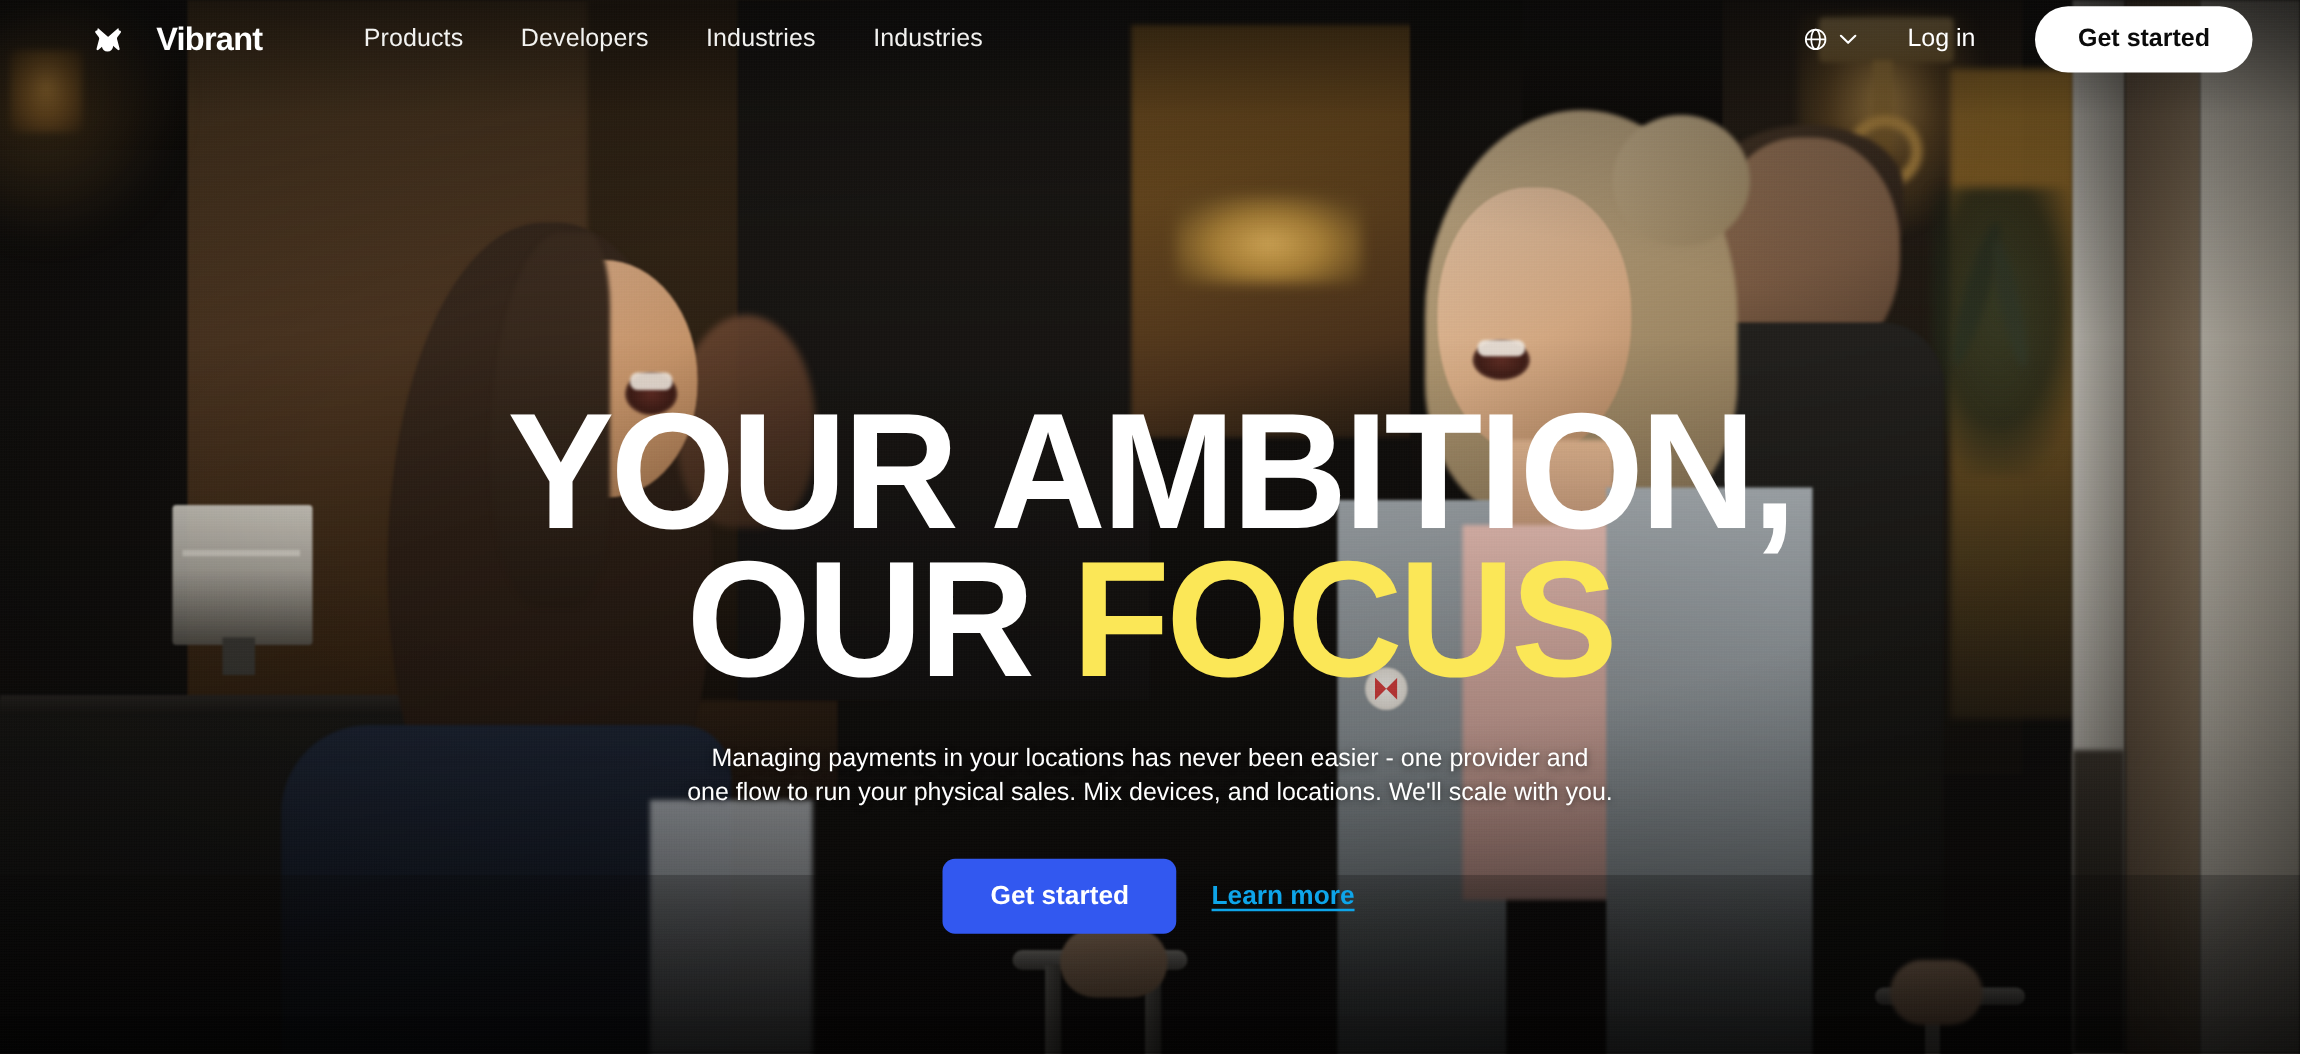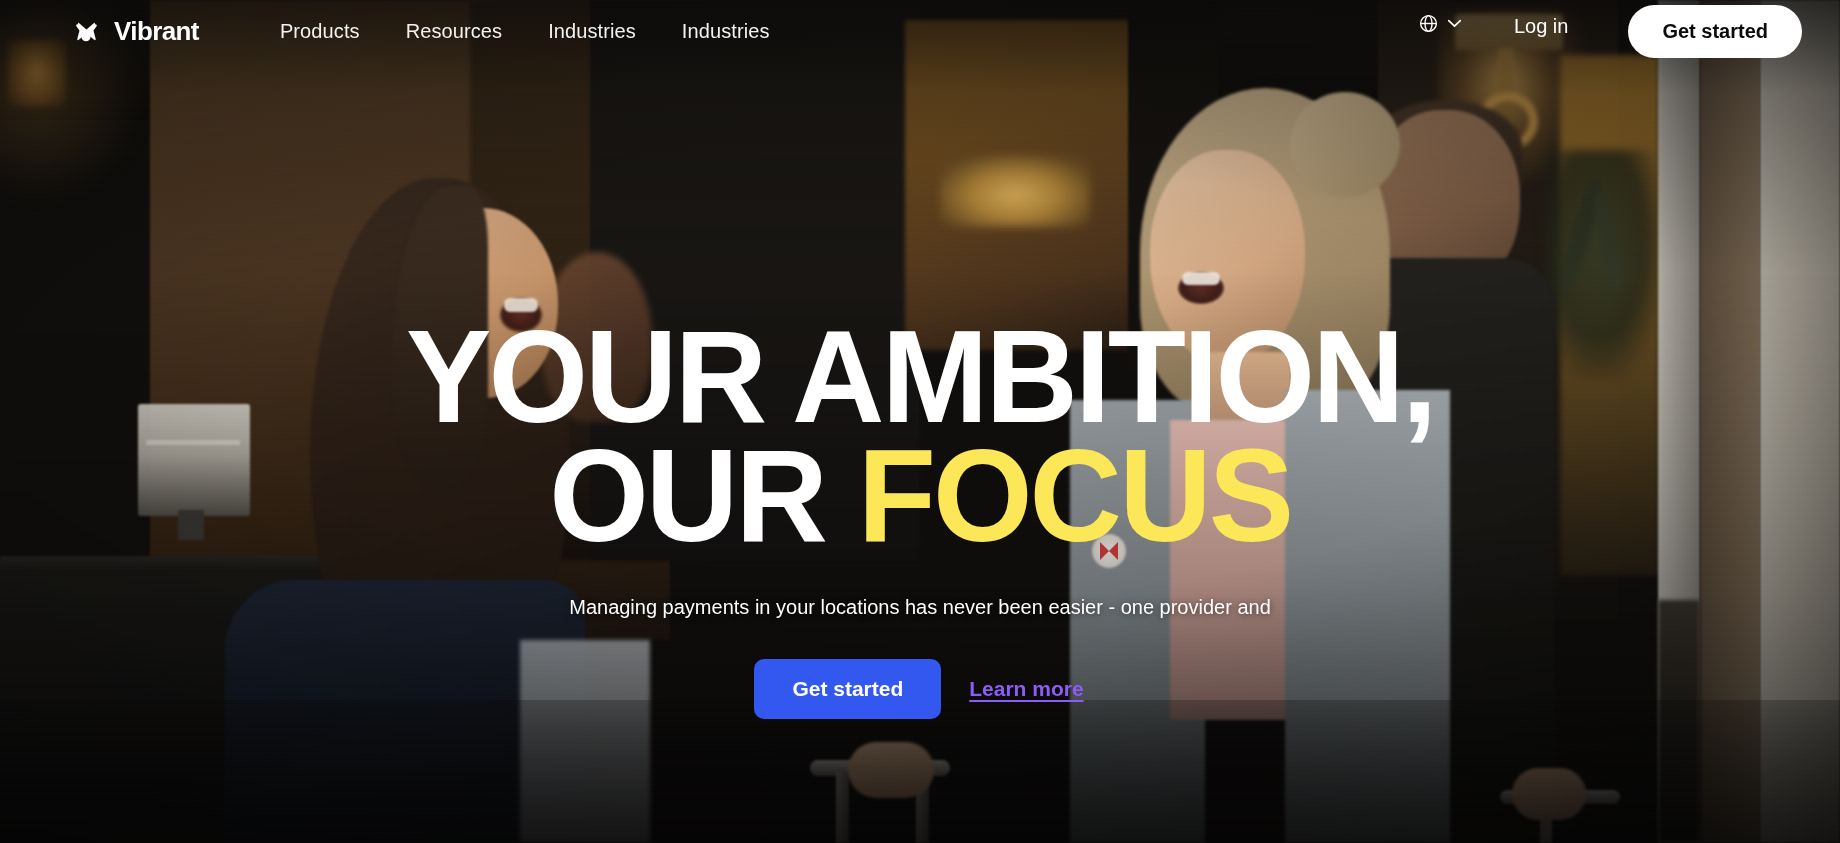--- a/index.html
+++ b/index.html
@@ -172,30 +172,30 @@
     pointer-events:none; }
   .grain{ position:absolute; inset:0; opacity:.16; pointer-events:none;
     background-image:
       repeating-linear-gradient(0deg, rgba(255,255,255,.05) 0 1px, rgba(0,0,0,.05) 1px 2px),
       repeating-linear-gradient(90deg, rgba(255,255,255,.035) 0 1px, rgba(0,0,0,.035) 1px 2px); }
 
   
   .header{ position:absolute; left:0; top:0; width:100%; height:62px;
     display:flex; align-items:center; padding:0 38px 0 72px; z-index:40; }
 
-  .brand{ display:flex; align-items:center; gap:14px; margin-right:58px; cursor:pointer; }
+  .brand{ display:flex; align-items:center; gap:25px; margin-right:58px; cursor:pointer; }
   .brand-mark{ width:28px; height:28px; display:block; }
   .brand-name{ color:#fff; font-size:26px; font-weight:700; letter-spacing:-.6px;
     font-family:"Liberation Sans", sans-serif; }
 
   .nav{ display:flex; align-items:center; gap:0; }
   .nav-item{ color:#f2f2f0; font-size:20px; line-height:1; padding:10px 23px;
     cursor:pointer; white-space:nowrap; letter-spacing:.1px; }
 
-  .header-right{ margin-left:auto; display:flex; align-items:flex-start; gap:12px; }
+  .header-right{ margin-left:auto; display:flex; align-items:center; gap:0; }
   .lang{ display:flex; align-items:center; gap:8px; padding:8px 14px; cursor:pointer; }
   .globe{ width:21px; height:21px; display:block; }
   .chev{ width:15px; height:9px; display:block; }
   .login{ color:#fff; font-size:20px; padding:10px 26px; cursor:pointer; white-space:nowrap; }
   .btn-get-top{ background:#fff; color:#0b0b0b; font-size:20px; font-weight:700;
     border:none; border-radius:28px; padding:15px 34px; cursor:pointer; white-space:nowrap;
     font-family:"Liberation Sans", sans-serif; margin-left:22px; }
 
   
   .hero{ position:absolute; left:0; top:0; width:100%; height:100%;
@@ -212,21 +212,21 @@
 
   .subtitle{ margin-top:38px; text-align:center; color:#fff;
     font-size:20px; line-height:1.38; font-weight:400; max-width:900px;
     text-shadow:0 1px 6px rgba(0,0,0,.55); }
   .sub-line{ display:block; white-space:nowrap; }
 
   .cta-row{ margin-top:38px; display:flex; align-items:center; gap:26px; }
   .btn-primary{ background:#3258F0; color:#fff; font-size:21px; font-weight:700;
     border:none; border-radius:10px; padding:18px 38px; cursor:pointer;
     font-family:"Liberation Sans", sans-serif; }
-  .btn-link{ color:#8b5cf6; font-size:21px; font-weight:700; text-decoration:underline;
+  .btn-link{ color:#0ea5e9; font-size:21px; font-weight:700; text-decoration:underline;
     text-underline-offset:4px; text-decoration-thickness:2px; cursor:pointer;
     background:none; border:none; font-family:"Liberation Sans", sans-serif; padding:6px 2px; }
 </style>
 </head>
 <body>
 
 <div class="page">
 
   <div class="photo">
     <div class="layer ceiling"></div>
@@ -304,21 +304,21 @@
           <path d="M4 5 L13.5 13.2 C15 14.5 15 14.9 13.6 16.1 L4.6 23.8 C3.6 24.7 2.6 24.1 2.9 22.8 L5.1 14.6 C5.3 13.9 5.2 13.4 4.7 12.8 L1.9 9.1 C1.1 8 2.2 6.6 3.4 7.1 Z" fill="#ffffff" transform="translate(3,1) scale(1.05)"></path>
           <path d="M27.5 5 L18 13.2 C16.5 14.5 16.5 14.9 17.9 16.1 L26.9 23.8 C27.9 24.7 28.9 24.1 28.6 22.8 L26.4 14.6 C26.2 13.9 26.3 13.4 26.8 12.8 L29.6 9.1 C30.4 8 29.3 6.6 28.1 7.1 Z" fill="#ffffff" transform="translate(-3,1) scale(1.05)"></path>
           <circle cx="16" cy="22.5" r="5.2" fill="#ffffff"></circle>
         </svg>
       </span>
       <span class="brand-name">Vibrant</span>
     </div>
 
     <nav class="nav">
       <span class="nav-item">Products</span>
-      <span class="nav-item">Resources</span>
+      <span class="nav-item">Developers</span>
       <span class="nav-item">Industries</span>
       <span class="nav-item">Industries</span>
     </nav>
 
     <div class="header-right">
 
       <div class="lang">
         <span>
           <svg class="globe" viewBox="0 0 24 24" fill="none" stroke="#ffffff" stroke-width="1.6" aria-hidden="true">
             <circle cx="12" cy="12" r="9"></circle>
@@ -341,20 +341,21 @@
 
   <section class="hero">
 
     <h1 class="headline">
       <span class="hl-line">YOUR AMBITION,</span>
       <span class="hl-line"><span>OUR </span><span class="hl-accent">FOCUS</span></span>
     </h1>
 
     <p class="subtitle">
       <span class="sub-line">Managing payments in your locations has never been easier - one provider and</span>
+      <span class="sub-line">one flow to run your physical sales. Mix devices, and locations. We'll scale with you.</span>
     </p>
 
     <div class="cta-row">
       <button class="btn-primary">Get started</button>
       <button class="btn-link">Learn more</button>
     </div>
 
   </section>
 
 </div>

